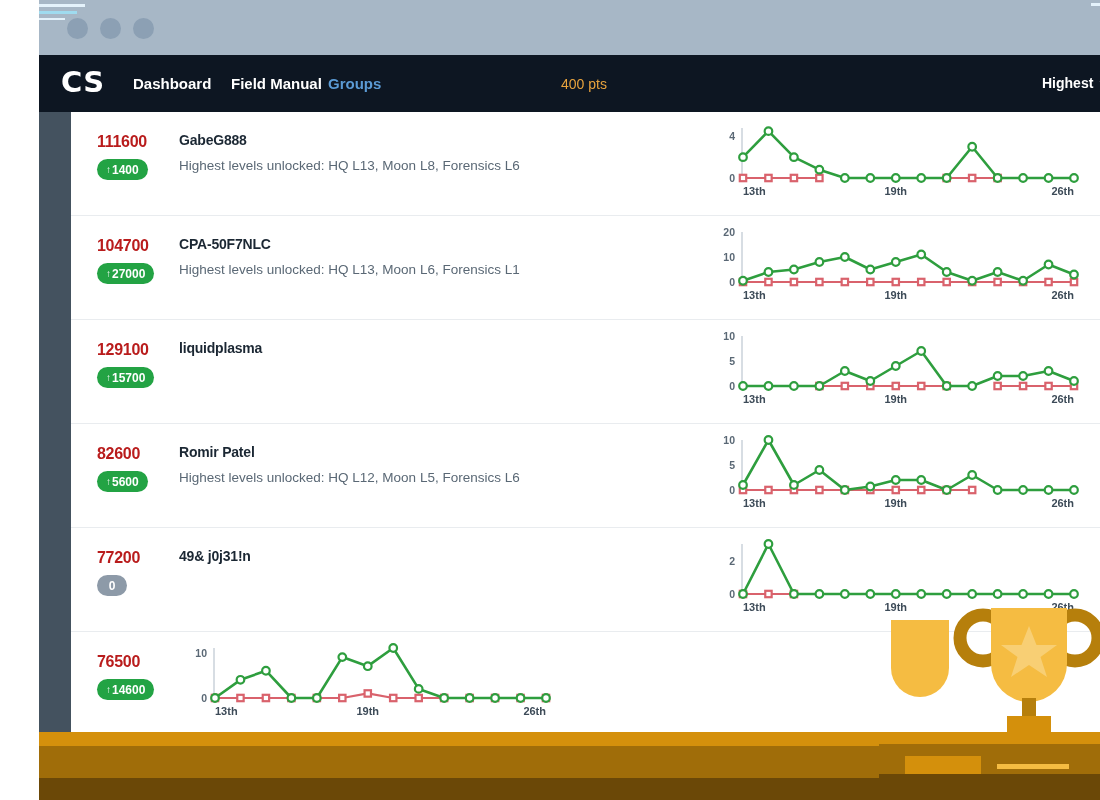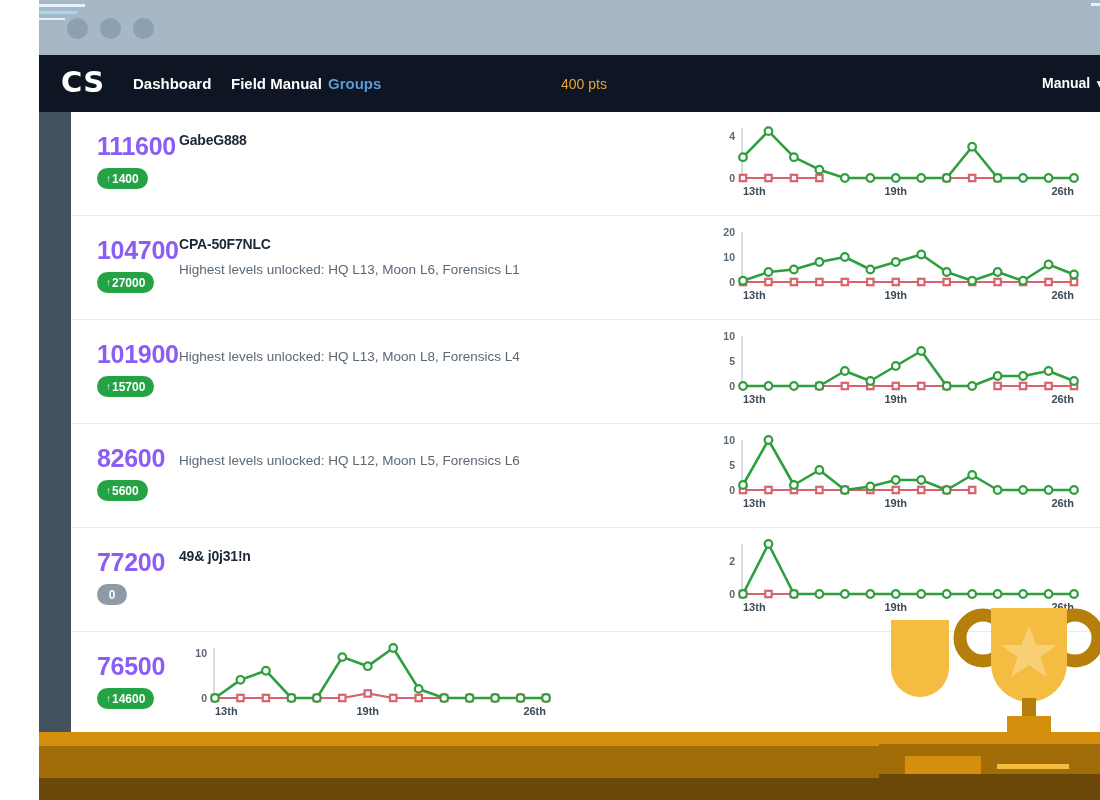--- a/index.html
+++ b/index.html
@@ -74,21 +74,21 @@
     border-bottom: 1px solid #e9ecef;
     display: flex; align-items: flex-start;
   }
   .row:last-child { border-bottom: none; }
 
   .score-col {
     width: 108px; flex: 0 0 108px;
     padding-left: 26px; padding-top: 22px;
   }
   .score {
-    font-size: 25px; font-weight: bold; color: #8b5cf6;
+    font-size: 16px; font-weight: bold; color: #b91c1c;
     letter-spacing: -0.3px; line-height: 1;
   }
   .badge {
     display: inline-flex; align-items: center; justify-content: center;
     margin-top: 9px;
     height: 21px; min-width: 30px; padding: 0 9px;
     border-radius: 11px;
     background: #23a344; color: #ffffff;
     font-size: 12px; font-weight: bold; line-height: 1;
     white-space: nowrap;
@@ -141,32 +141,33 @@
     <div class="edge-line" style="left:1078px;top:18px;width:22px;height:2px;"></div>
   </div>
 
   <div id="appbar"></div>
   <div id="logo">CS</div>
   <div class="navlink" id="nav0">Dashboard</div>
   <div class="navlink" id="nav1">Field Manual</div>
   <div class="navlink" id="nav2">Groups</div>
   <div id="points">400 pts</div>
   <div id="account">
-    <span>Manual</span><span class="caret">▼</span>
+    <span>Highest</span><span class="caret">▼</span>
   </div>
 
   <div id="page">
     <div id="rows">
         <div class="row">
           <div class="score-col"><div class="score">111600</div><div class="badge">
               <span class="arrow">↑</span>
               <span>1400</span>
             </div></div>
           <div class="info-col">
             <div class="uname">GabeG888</div>
+            <div class="levels">Highest levels unlocked: HQ L13, Moon L8, Forensics L6</div>
           </div>
           <div class="chart-col">
             <svg width="385" height="80" viewBox="0 0 385 80">
               <text x="28" y="62" text-anchor="end" class="axlabel">0</text>
               <text x="28" y="20.33333333333333" text-anchor="end" class="axlabel">4</text>
               <line x1="35" x2="35" y1="8" y2="58" stroke="#d7dde3" stroke-width="2"></line>
               <text x="36" y="75" text-anchor="start" class="xlabel">13th</text>
               <text x="188.76923076923077" y="75" text-anchor="middle" class="xlabel">19th</text>
               <text x="367" y="75" text-anchor="end" class="xlabel">26th</text>
               <polyline points="36,58 61.46153846153846,58 86.92307692307692,58 112.38461538461539,58" fill="none" stroke="#d9626c" stroke-width="2.2" stroke-linejoin="round"></polyline>
@@ -241,26 +242,26 @@
               <circle cx="239.69230769230768" cy="48" r="3.8" fill="#ffffff" stroke="#2e9e3e" stroke-width="2.2"></circle>
               <circle cx="265.1538461538462" cy="56.75" r="3.8" fill="#ffffff" stroke="#2e9e3e" stroke-width="2.2"></circle>
               <circle cx="290.61538461538464" cy="48" r="3.8" fill="#ffffff" stroke="#2e9e3e" stroke-width="2.2"></circle>
               <circle cx="316.0769230769231" cy="56.75" r="3.8" fill="#ffffff" stroke="#2e9e3e" stroke-width="2.2"></circle>
               <circle cx="341.53846153846155" cy="40.5" r="3.8" fill="#ffffff" stroke="#2e9e3e" stroke-width="2.2"></circle>
               <circle cx="367" cy="50.5" r="3.8" fill="#ffffff" stroke="#2e9e3e" stroke-width="2.2"></circle>
             </svg>
           </div>
         </div>
         <div class="row">
-          <div class="score-col"><div class="score">101900</div><div class="badge">
+          <div class="score-col"><div class="score">129100</div><div class="badge">
               <span class="arrow">↑</span>
               <span>15700</span>
             </div></div>
           <div class="info-col">
-            <div class="levels">Highest levels unlocked: HQ L13, Moon L8, Forensics L4</div>
+            <div class="uname">liquidplasma</div>
           </div>
           <div class="chart-col">
             <svg width="385" height="80" viewBox="0 0 385 80">
               <text x="28" y="62" text-anchor="end" class="axlabel">0</text>
               <text x="28" y="37" text-anchor="end" class="axlabel">5</text>
               <text x="28" y="12" text-anchor="end" class="axlabel">10</text>
               <line x1="35" x2="35" y1="8" y2="58" stroke="#d7dde3" stroke-width="2"></line>
               <text x="36" y="75" text-anchor="start" class="xlabel">13th</text>
               <text x="188.76923076923077" y="75" text-anchor="middle" class="xlabel">19th</text>
               <text x="367" y="75" text-anchor="end" class="xlabel">26th</text>
@@ -293,20 +294,21 @@
               <circle cx="367" cy="53" r="3.8" fill="#ffffff" stroke="#2e9e3e" stroke-width="2.2"></circle>
             </svg>
           </div>
         </div>
         <div class="row">
           <div class="score-col"><div class="score">82600</div><div class="badge">
               <span class="arrow">↑</span>
               <span>5600</span>
             </div></div>
           <div class="info-col">
+            <div class="uname">Romir Patel</div>
             <div class="levels">Highest levels unlocked: HQ L12, Moon L5, Forensics L6</div>
           </div>
           <div class="chart-col">
             <svg width="385" height="80" viewBox="0 0 385 80">
               <text x="28" y="62" text-anchor="end" class="axlabel">0</text>
               <text x="28" y="37" text-anchor="end" class="axlabel">5</text>
               <text x="28" y="12" text-anchor="end" class="axlabel">10</text>
               <line x1="35" x2="35" y1="8" y2="58" stroke="#d7dde3" stroke-width="2"></line>
               <text x="36" y="75" text-anchor="start" class="xlabel">13th</text>
               <text x="188.76923076923077" y="75" text-anchor="middle" class="xlabel">19th</text>

